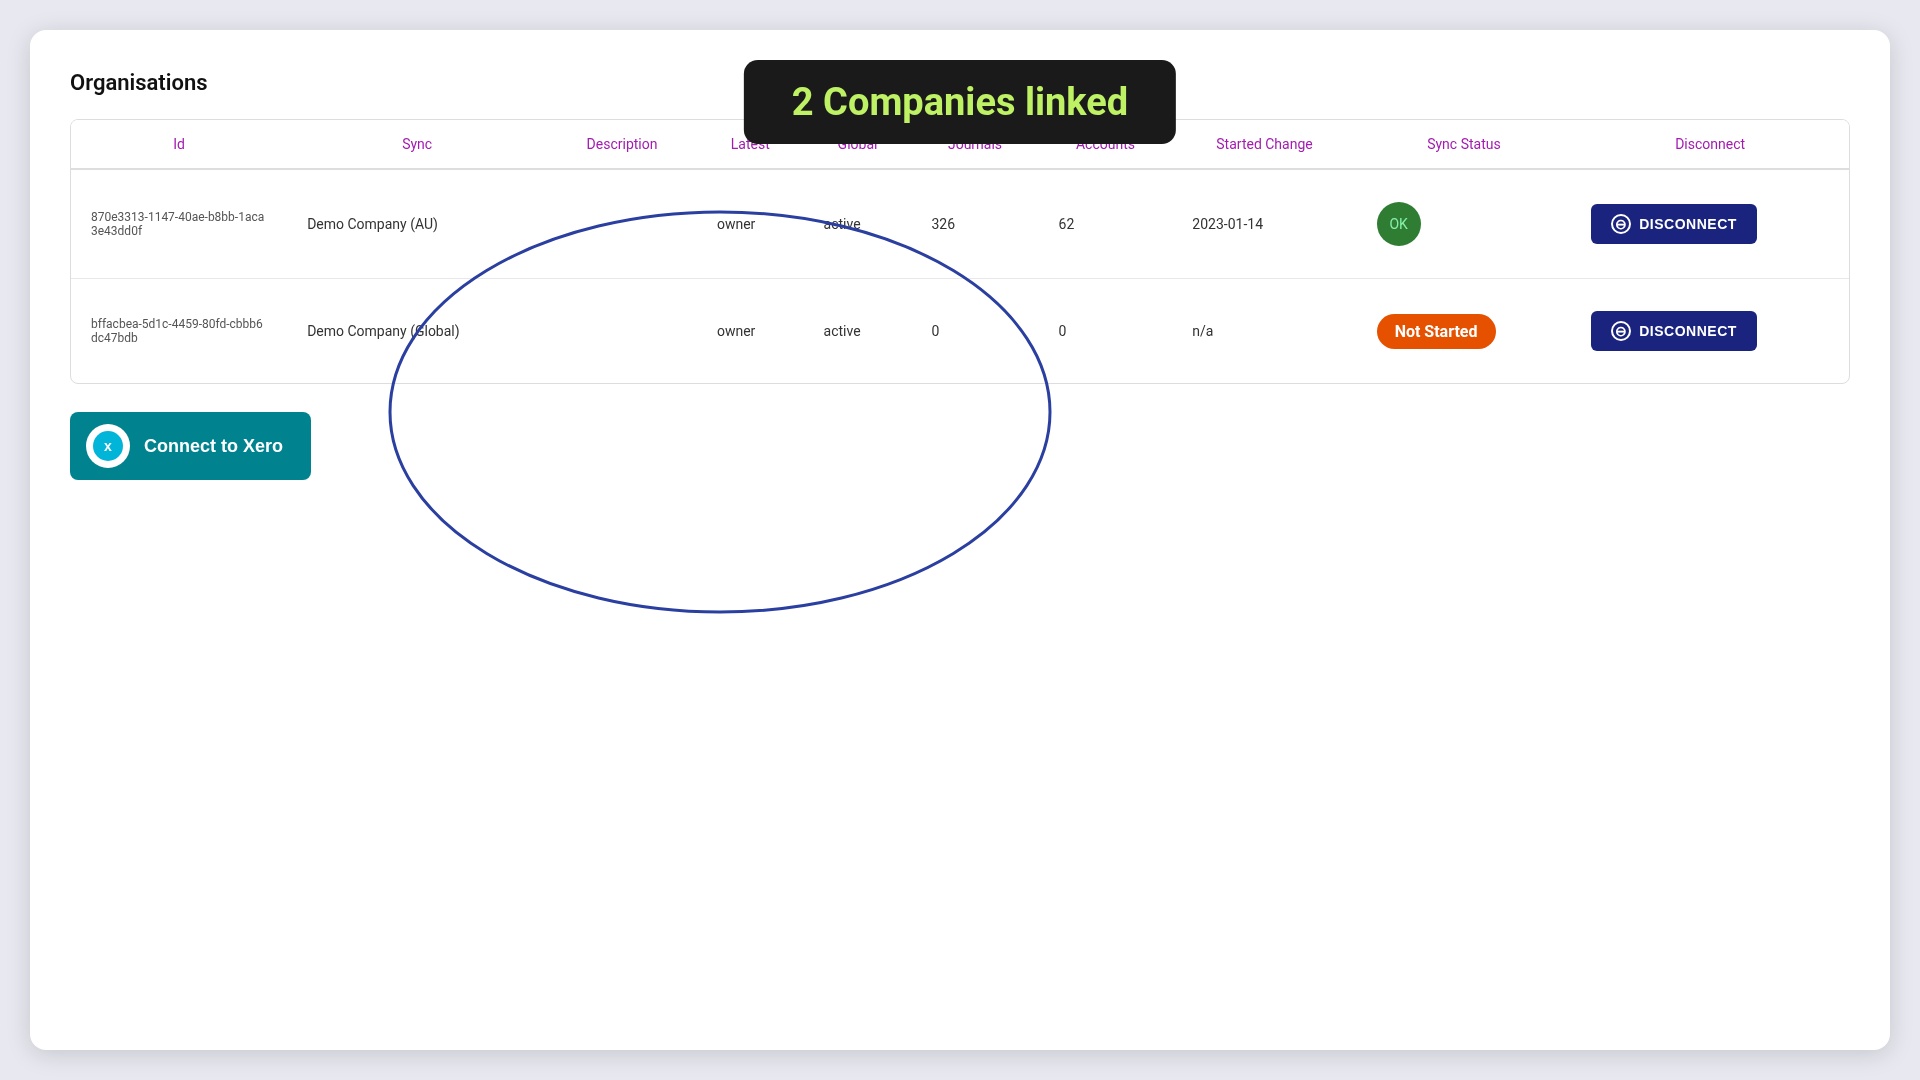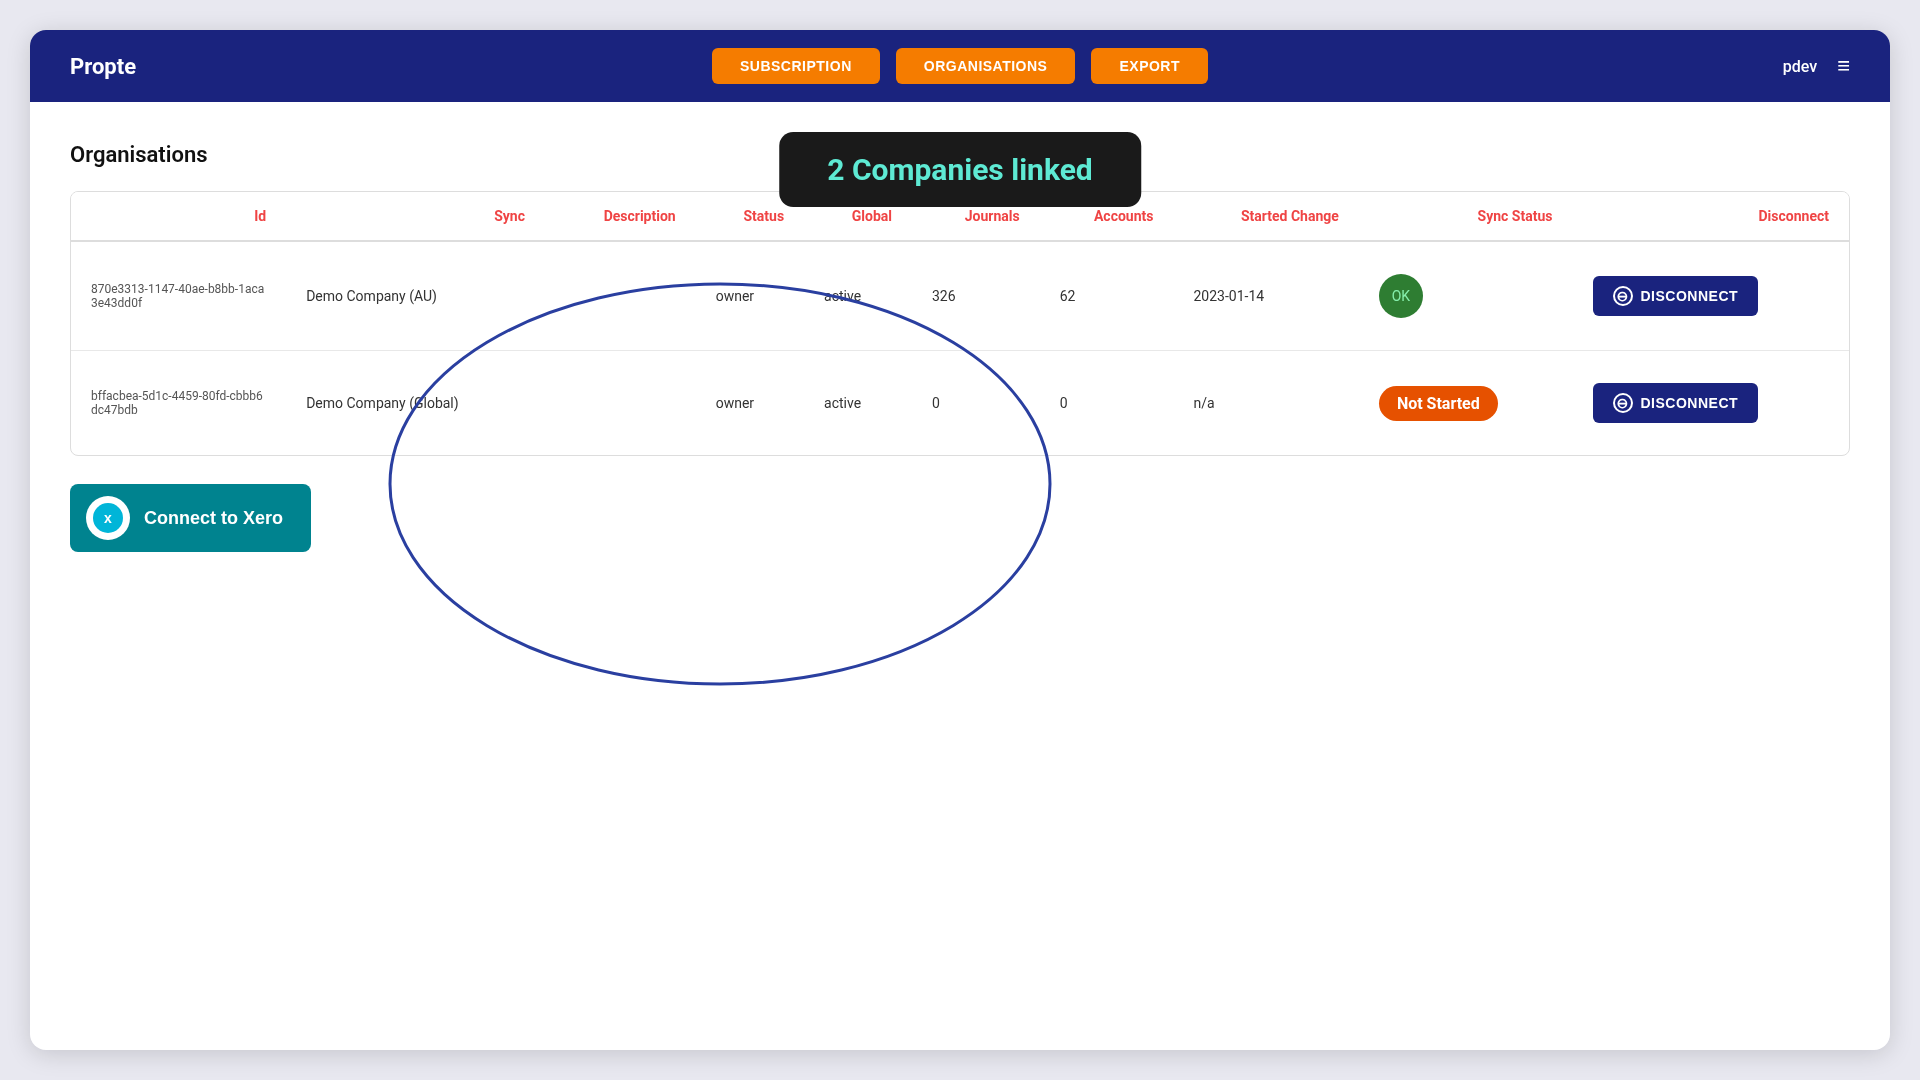--- a/index.html
+++ b/index.html
@@ -89,43 +89,43 @@
       left: 50%;
       transform: translateX(-50%);
       background: #1a1a1a;
       color: white;
       border-radius: 14px;
       padding: 20px 48px;
       z-index: 10;
       white-space: nowrap;
     }
     .tooltip-bubble-text {
-      font-size: 30px;
-      font-weight: 700;
-      color: #5eead4;
+      font-size: 38px;
+      font-weight: 700;
+      color: #bef264;
     }
     
     .table-container {
       border: 1px solid #ddd;
       border-radius: 8px;
       overflow: hidden;
     }
     table {
       width: 100%;
       border-collapse: collapse;
       font-size: 14px;
     }
     thead tr {
       border-bottom: 2px solid #ddd;
     }
     thead th {
       padding: 16px 20px;
-      text-align: right;
-      font-weight: 700;
-      color: #ef4444;
+      text-align: center;
+      font-weight: 400;
+      color: #a21caf;
       background: white;
       vertical-align: bottom;
     }
     tbody tr {
       border-bottom: 1px solid #e8e8e8;
     }
     tbody tr:last-child {
       border-bottom: none;
       margin-top: 27px;
     }
@@ -227,52 +227,40 @@
       height: 420px;
       pointer-events: none;
       z-index: 5;
     }
   </style>
 </head>
 <body>
 
 <div class="outer-container">
 
-  <header class="header">
-    <div class="header-logo">Propte</div>
-    <nav class="header-nav">
-      <button class="nav-btn">SUBSCRIPTION</button>
-      <button class="nav-btn">ORGANISATIONS</button>
-      <button class="nav-btn">EXPORT</button>
-    </nav>
-    <div class="header-right">
-      <span class="header-username">pdev</span>
-      <span class="hamburger-icon">≡</span>
-    </div>
-  </header>
 
   <main class="main-content">
     <h1 class="page-title">Organisations</h1>
 
     <div class="tooltip-bubble">
       <span class="tooltip-bubble-text">2 Companies linked</span>
     </div>
 
     <svg class="ellipse-overlay" viewBox="0 0 680 420" xmlns="http://www.w3.org/2000/svg">
       <ellipse cx="340" cy="210" rx="330" ry="200" fill="none" stroke="#2a3fa0" stroke-width="3"></ellipse>
     </svg>
 
     <div class="table-container">
       <table>
         <thead>
           <tr>
             <th>Id</th>
             <th>Sync</th>
             <th>Description</th>
-            <th>Status</th>
+            <th>Latest</th>
             <th>Global</th>
             <th>Journals</th>
             <th>Accounts</th>
             <th>Started Change</th>
             <th>Sync Status</th>
             <th>Disconnect</th>
           </tr>
         </thead>
         <tbody id="table-body">
         <tr>

